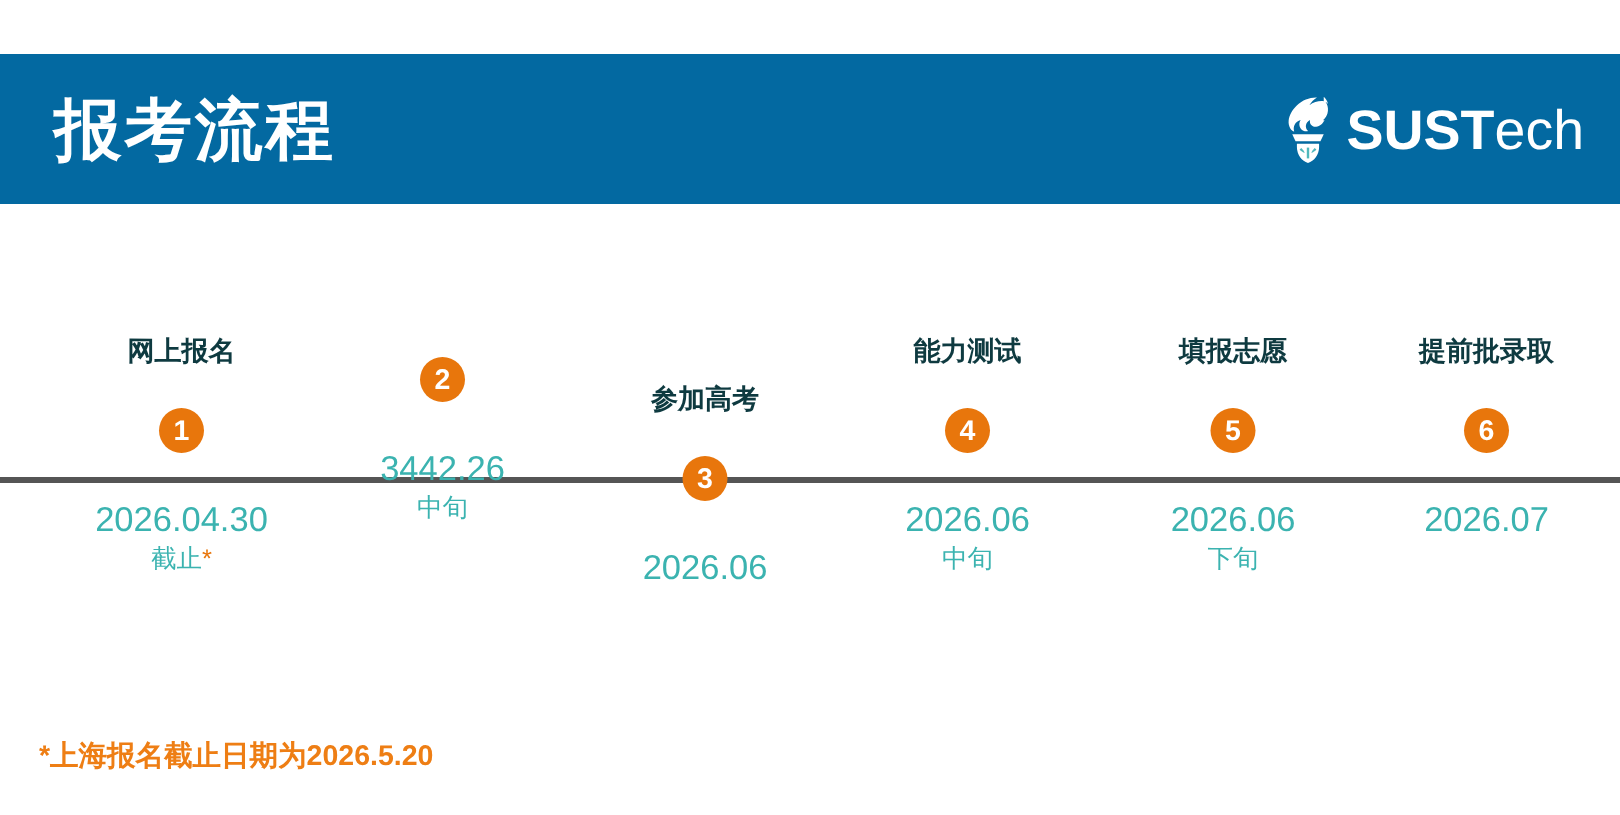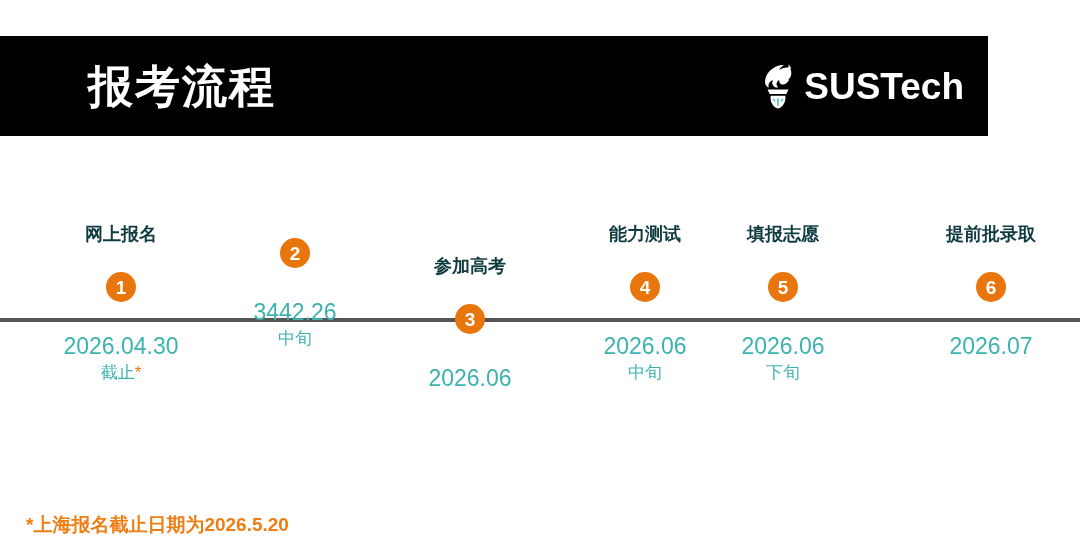--- a/index.html
+++ b/index.html
@@ -13,28 +13,28 @@
     font-family: "Liberation Sans", "DejaVu Sans", sans-serif;
     overflow: hidden;
     position: relative;
   }
 
   
   #header-banner {
     position: absolute;
     left: 0;
     top: 36px;
-    width: 988px;
+    width: 1080px;
     height: 100px;
-    background: #000000;
+    background: #0369a1;
     display: flex;
     align-items: center;
     justify-content: space-between;
     box-sizing: border-box;
-    padding: 0 14px 0 88px;
+    padding: 0 14px 0 36px;
   }
   #page-title {
     color: #ffffff;
     font-size: 45px;
     font-weight: bold;
     letter-spacing: 2px;
     line-height: 1;
     white-space: nowrap;
   }
   #brand-logo {
@@ -49,21 +49,21 @@
     height: 46px;
   }
   #brand-wordmark {
     color: #ffffff;
     font-size: 37px;
     font-weight: bold;
     line-height: 1;
     white-space: nowrap;
   }
   #brand-wordmark .wm-light {
-    font-weight: bold;
+    font-weight: normal;
   }
 
   
   #timeline {
     position: absolute;
     left: 0;
     top: 225px;
     width: 1080px;
     height: 230px;
   }
@@ -133,21 +133,20 @@
   
   #footnote {
     position: absolute;
     left: 26px;
     top: 495px;
     font-size: 19px;
     font-weight: bold;
     color: #ee7e14;
     line-height: 1;
     white-space: nowrap;
-    margin-top: 20px;
   }
 </style>
 </head>
 <body>
 
 <div id="header-banner">
   <div id="page-title">报考流程</div>
 
   <div id="brand-logo">
     <svg id="torch-icon" viewBox="0 0 40 46" aria-hidden="true">
@@ -198,21 +197,21 @@
 
   <div class="step" style="left:645px;">
     <div class="step-label">能力测试</div>
     <div class="step-marker-row">
       <div class="step-marker">4</div>
     </div>
     <div class="step-date">2026.06</div>
     <div class="step-date-sub"><span>中旬</span><span class="date-asterisk"></span></div>
   </div>
 
-  <div class="step" style="left:783px;text-align:center;">
+  <div class="step" style="left:822px;text-align:center;">
     <div class="step-label">填报志愿</div>
     <div class="step-marker-row">
       <div class="step-marker">5</div>
     </div>
     <div class="step-date">2026.06</div>
     <div class="step-date-sub"><span>下旬</span><span class="date-asterisk"></span></div>
   </div>
 
   <div class="step" style="left:991px;">
     <div class="step-label">提前批录取</div>

